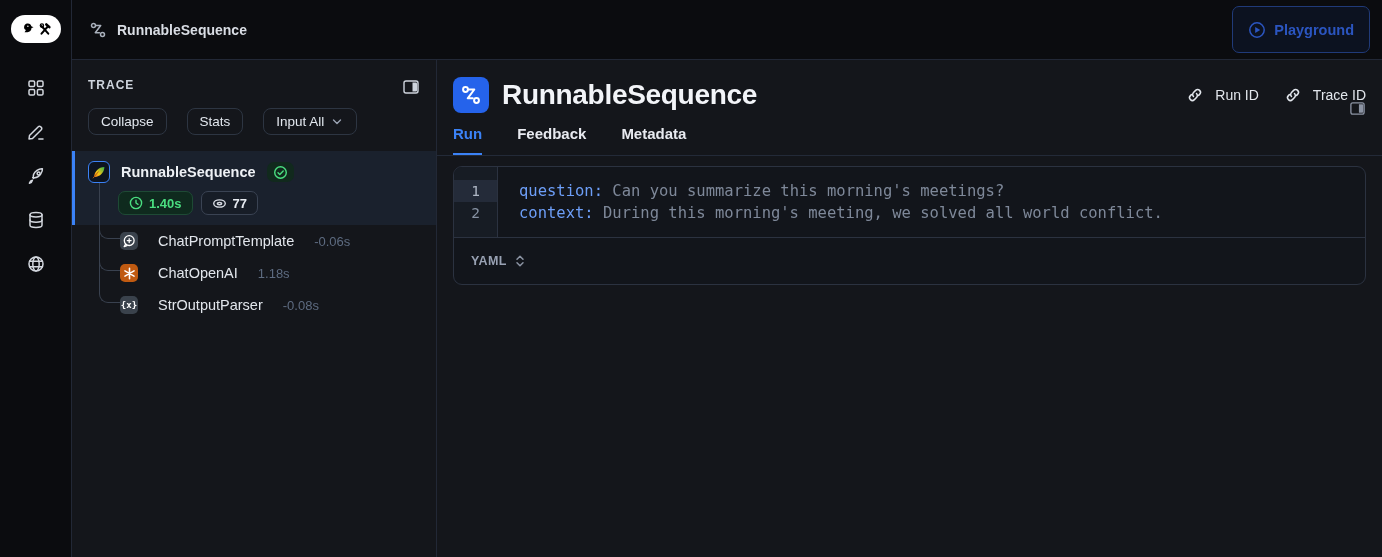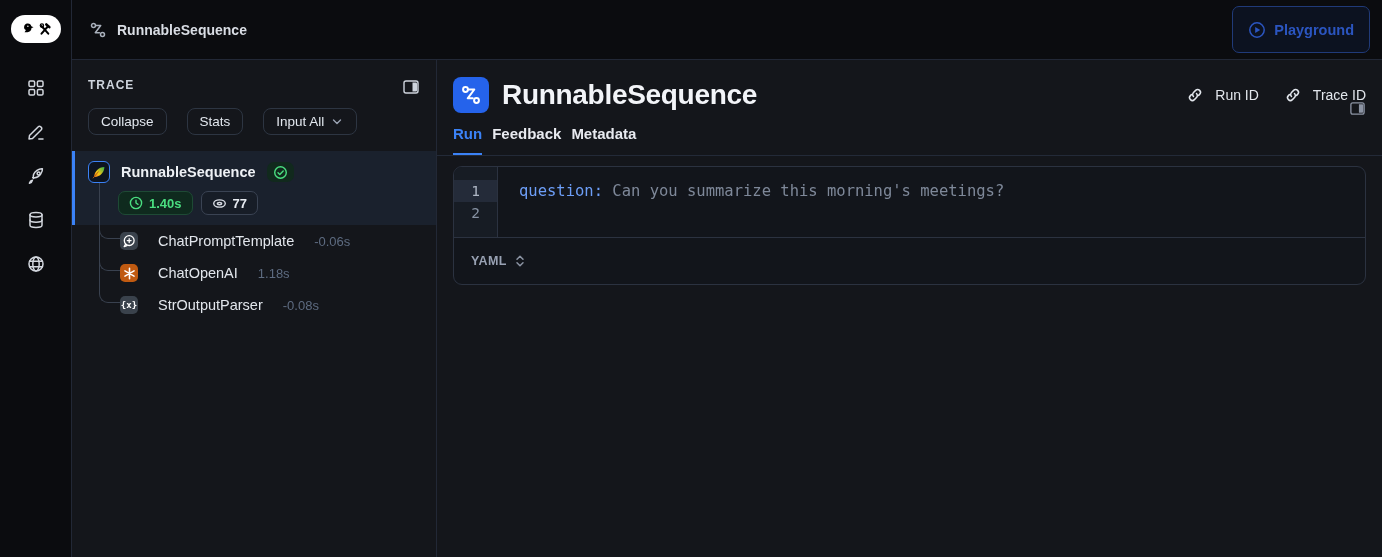--- a/index.html
+++ b/index.html
@@ -113,21 +113,21 @@
   
   .main-panel { position:absolute; left:437px; top:60px; right:0; bottom:0; background:var(--panel-bg,#14161b); overflow:hidden; }
   .main-header { display:flex; align-items:center; padding:17px 16px 0 16px; height:53px; }
   .main-title-icon {
     width:36px; height:36px; border-radius:8px; background:var(--accent,#2563eb);
     display:flex; align-items:center; justify-content:center; flex:0 0 36px;
   }
   .main-title { font-size:28px; font-weight:700; color:#f2f4f8; margin-left:13px; letter-spacing:-.3px; }
   .id-buttons { margin-left:auto; display:flex; align-items:center; gap:26px; }
   .id-btn { display:flex; align-items:center; gap:12px; font-size:14px; font-weight:500; color:#e2e6ec; cursor:pointer; }
-  .tabs-row { display:flex; gap:10px; padding:0 16px; margin-top:12px; border-bottom:1px solid #232a38; position:relative; }
+  .tabs-row { display:flex; gap:35px; padding:0 16px; margin-top:12px; border-bottom:1px solid #232a38; position:relative; }
   .tab { font-size:15px; font-weight:600; color:#e8eaf0; padding-bottom:11px; cursor:pointer; border-bottom:2.5px solid transparent; }
   .tab.active { color:var(--accent-text,#3b82f6); border-bottom-color:var(--accent-text,#3b82f6); }
   .main-panel-toggle { position:absolute; right:16px; top:-25px; cursor:pointer; }
 
   .section-heading { display:flex; align-items:center; gap:9px; padding:0 16px; margin-top:20px; height:24px; cursor:pointer; }
   .section-heading .h-label { font-size:19px; font-weight:700; color:#f1f4f8; }
 
   .io-card { margin:10px 16px 0 16px; border:1px solid #2b3240; border-radius:9px; overflow:hidden; background:#12151b; }
   .code-area { display:flex; }
   .gutter { width:44px; background:#171c24; border-right:1px solid #2b3240; padding:13px 0; }
@@ -364,20 +364,21 @@
 
 
   <div class="io-card">
     <div class="code-area">
       <div class="gutter">
         <div class="ln active">1</div>
         <div class="ln">2</div>
       </div>
       <div class="code-lines">
         <div class="code-line"><span class="k">question:</span><span class="v"> Can you summarize this morning's meetings?</span></div>
+        <div class="code-line"><span class="k">context:</span><span class="v"> During this morning's meeting, we solved all world conflict.</span></div>
       </div>
     </div>
     <div class="card-footer">
       <span class="format-select">
         <span class="format-label">YAML</span>
         <svg width="16" height="16" viewBox="0 0 16 16" style="stroke:#8b93a3;fill:none;stroke-width:1.5;stroke-linecap:round;stroke-linejoin:round;">
             <path d="M5 6.2 8 3.2l3 3M5 9.8l3 3 3-3"></path>
           </svg>
       </span>
     </div>

